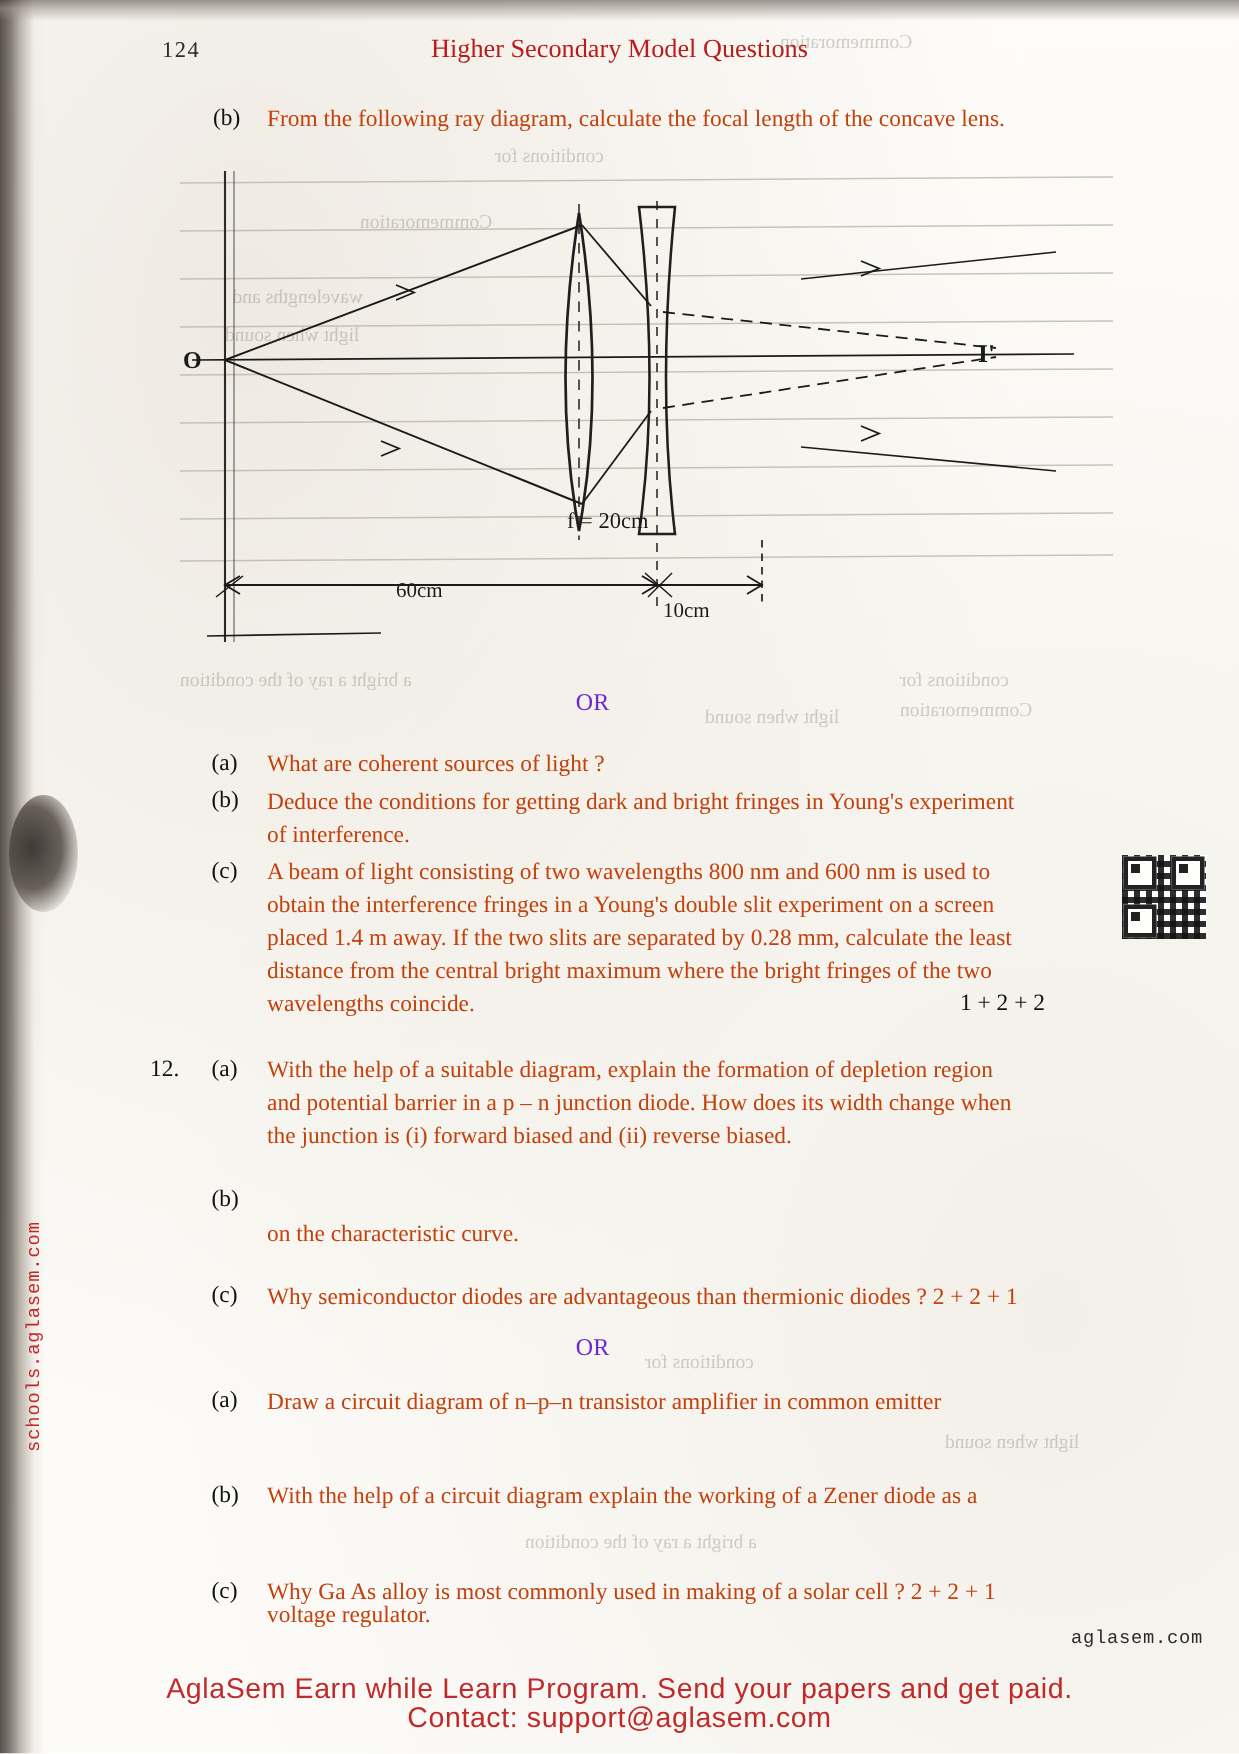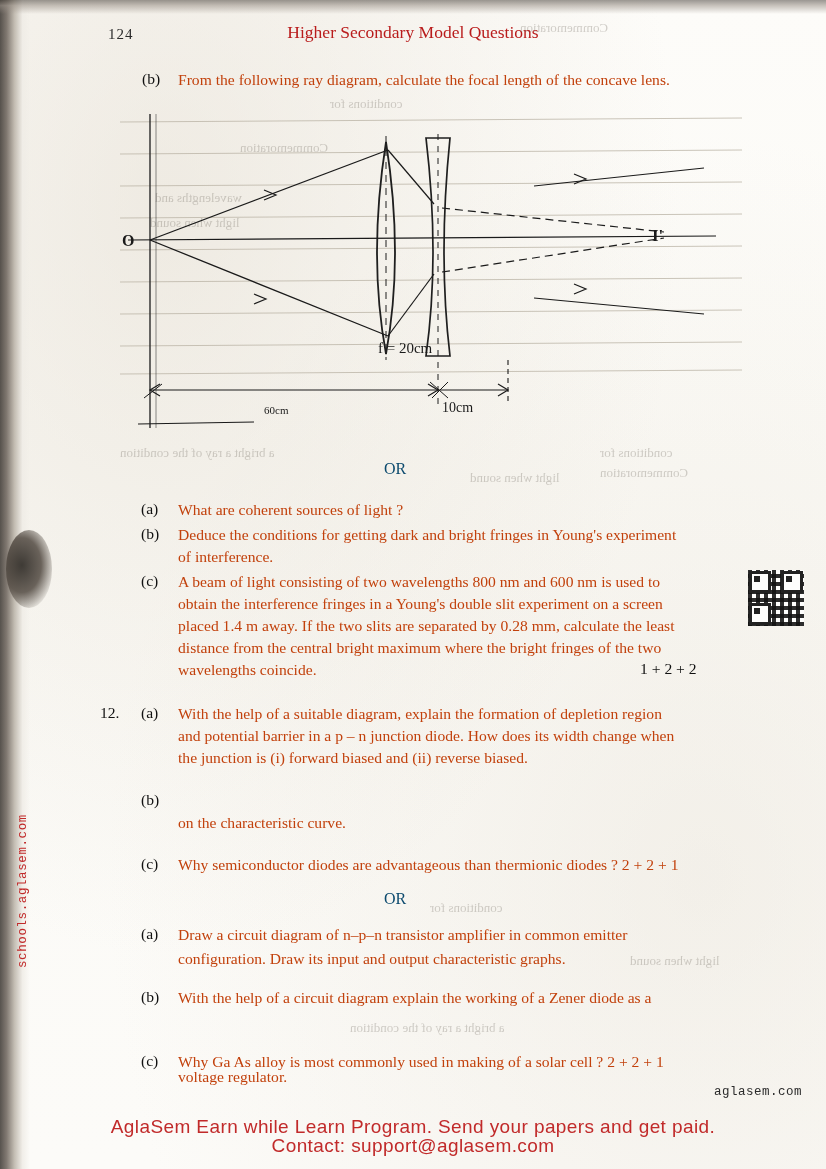--- a/index.html
+++ b/index.html
@@ -112,21 +112,21 @@
     position: absolute;
     font-size: 15.6px;
     color: #111;
   }
 
   .centered-or {
     position: absolute;
     width: 790px;
     text-align: center;
     font-size: 16px;
-    color: #0c4a6e;
+    color: #6d28d9;
   }
 
   .marks {
     position: absolute;
     font-size: 15.6px;
     color: #111;
   }
 
   
   .diagram {
@@ -285,21 +285,21 @@
       <line x1="40" y1="290" x2="58" y2="276" stroke="#1a1a1a" stroke-width="1"></line>
       <line x1="328" y1="290" x2="344" y2="274" stroke="#1a1a1a" stroke-width="1"></line>
       <line x1="326" y1="274" x2="344" y2="290" stroke="#1a1a1a" stroke-width="1"></line>
 
       <line x1="34" y1="316" x2="150" y2="314" stroke="#1a1a1a" stroke-width="1.1"></line>
     </svg>
 
     <div class="dtext" style="left:18px; top:124px; font-size:16px; font-weight:700;">O</div>
     <div class="dtext" style="left:548px; top:118px; font-size:17px; font-weight:700;">I'</div>
     <div class="dtext" style="left:258px; top:232px; font-size:15px;margin-left:16px;">f = 20cm</div>
-    <div class="dtext" style="left:160px; top:296px; font-size:11px;">60cm</div>
+    <div class="dtext" style="left:160px; top:279px; font-size:14px;">60cm</div>
     <div class="dtext" style="left:338px; top:292px; font-size:14px;">10cm</div>
   </div>
 
   <div class="centered-or" style="top:460px;">OR</div>
 
   <div class="q-label" style="left:141px; top:500px;">(a)</div>
   <div class="q-line" style="left:178px; top:500px;">What are coherent sources of light ?</div>
 
   <div class="q-label" style="left:141px; top:525px;">(b)</div>
   <div class="q-line" style="left:178px; top:525px;">Deduce the conditions for getting dark and bright fringes in Young's experiment</div>
@@ -323,21 +323,20 @@
   <div class="q-label" style="left:141px; top:791px;">(b)</div>
   <div class="q-line" style="left:178px; top:813px;">on the characteristic curve.</div>
 
   <div class="q-label" style="left:141px; top:855px;">(c)</div>
   <div class="q-line" style="left:178px; top:855px;">Why semiconductor diodes are advantageous than thermionic diodes ? 2 + 2 + 1</div>
 
   <div class="centered-or" style="top:890px;">OR</div>
 
   <div class="q-label" style="left:141px; top:925px;">(a)</div>
   <div class="q-line" style="left:178px; top:925px;">Draw a circuit diagram of n–p–n transistor amplifier in common emitter</div>
-  <div class="q-line" style="left:178px; top:949px;">configuration. Draw its input and output characteristic graphs.</div>
 
   <div class="q-label" style="left:141px; top:988px;">(b)</div>
   <div class="q-line" style="left:178px; top:988px;">With the help of a circuit diagram explain the working of a Zener diode as a</div>
   <div class="q-line" style="left:178px; top:1067px;">voltage regulator.</div>
 
   <div class="q-label" style="left:141px; top:1052px;">(c)</div>
   <div class="q-line" style="left:178px; top:1052px;">Why Ga As alloy is most commonly used in making of a solar cell ? 2 + 2 + 1</div>
 
   <div class="qr">
     <span class="finder tl">

